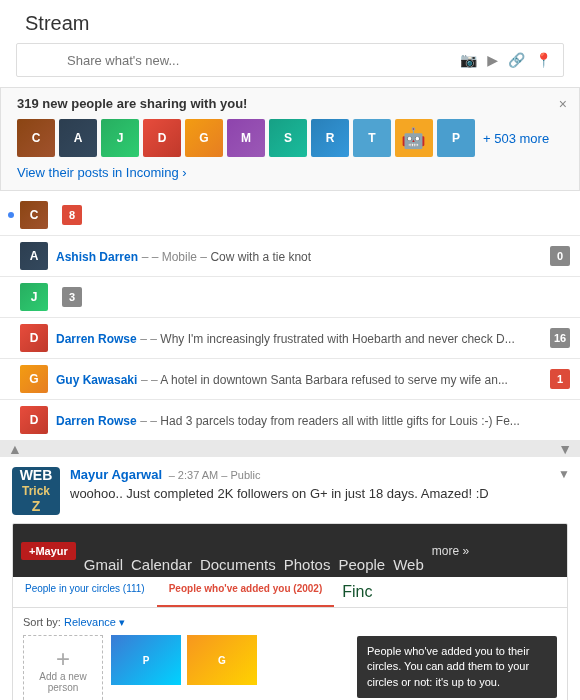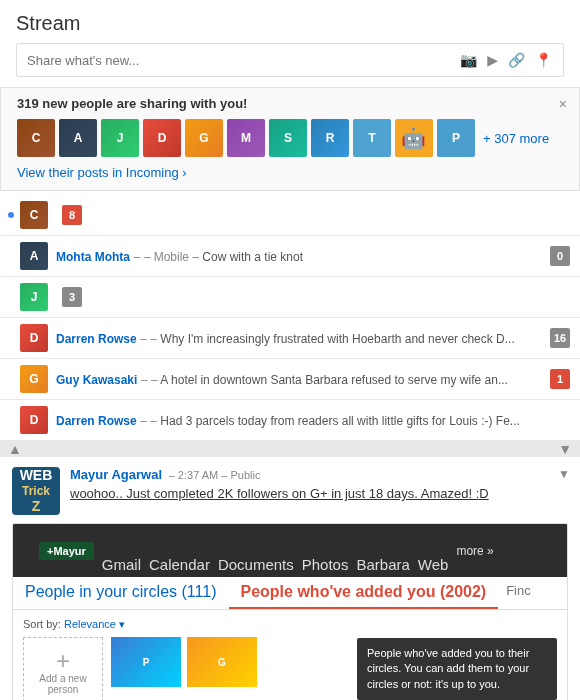--- a/index.html
+++ b/index.html
@@ -12,21 +12,21 @@
       overflow: hidden;
     }
 
     .page-wrapper {
       background: #fff;
       width: 580px;
     }
 
     
     .stream-header {
-      padding: 12px 16px 8px;
+      padding: 12px 25px 8px;
       font-size: 20px;
       font-weight: normal;
       color: #333;
     }
 
     
     .share-box {
       margin: 0 16px 10px;
       border: 1px solid #ddd;
       border-radius: 2px;
@@ -34,20 +34,21 @@
       align-items: center;
       padding: 8px 10px;
       background: #fff;
     }
     .share-box input {
       flex: 1;
       border: none;
       outline: none;
       font-size: 13px;
       color: #999;
+      margin-left: 40px;
     }
     .share-icons {
       display: flex;
       gap: 10px;
       color: #888;
       font-size: 14px;
     }
     .share-icon-item {
       cursor: pointer;
       color: #888;
@@ -219,21 +220,20 @@
     }
     .post-time-visibility {
       font-size: 11px;
       color: #888;
     }
     .post-text {
       font-size: 13px;
       color: #333;
       margin-bottom: 10px;
       padding-left: 58px;
-      text-decoration: underline;
     }
     .post-chevron {
       position: absolute;
       right: 10px;
       top: 10px;
       color: #888;
       font-size: 12px;
     }
 
     
@@ -244,27 +244,26 @@
       overflow: hidden;
     }
     .gplus-toolbar {
       background: #2d2d2d;
       display: flex;
       align-items: center;
       padding: 4px 8px;
       gap: 8px;
     }
     .gplus-btn {
-      background: #14532d;
+      background: #b91c1c;
       color: white;
       padding: 3px 8px;
       border-radius: 2px;
       font-size: 11px;
       font-weight: bold;
-      margin-left: 18px;
     }
     .gplus-nav-item {
       color: #ddd;
       font-size: 15px;
       margin-top: 28px;
     }
     .gplus-nav-more {
       color: #ddd;
       font-size: 12px;
     }
@@ -300,34 +299,34 @@
       font-size: 14px;
       color: #888;
     }
     .gplus-tabs {
       display: flex;
       border-bottom: 1px solid #ddd;
       background: white;
     }
     .gplus-tab {
       padding: 6px 12px;
-      font-size: 16px;
+      font-size: 10px;
       color: #0066cc;
       border-bottom: 2px solid transparent;
       text-align: center;
     }
     .gplus-tab.active {
       color: #dd4b39;
       border-bottom: 2px solid #dd4b39;
       font-weight: bold;
     }
     .gplus-tab-more {
       padding: 6px 8px;
-      font-size: 13px;
-      color: #737373;
+      font-size: 16px;
+      color: #14532d;
       text-align: right;
     }
     .gplus-content {
       background: white;
       padding: 8px 10px;
       position: relative;
     }
     .sort-row {
       font-size: 11px;
       color: #555;
@@ -470,21 +469,21 @@
       <div class="avatar-thumb">
           <div style="width:100%;height:100%;background:#f5a623;display:flex;align-items:center;justify-content:center;">
             <span style="font-size:20px;">🤖</span>
           </div>
         </div>
       <div class="avatar-thumb">
           <div class="av11">
             <div class="av-face">P</div>
           </div>
         </div>
-      <span class="more-count">+ 307 more</span>
+      <span class="more-count">+ 503 more</span>
     </div>
     <a class="view-posts-link">View their posts in Incoming ›</a>
   </div>
 
   <div class="stream-list">
 
     <div class="stream-item">
       <div class="stream-item-left">
           <div class="unread-dot"></div>
         </div>
@@ -493,21 +492,21 @@
         </div>
       <div class="stream-badge badge-red">8</div>
     </div>
 
     <div class="stream-item">
       <div class="stream-item-left"></div>
       <div class="stream-avatar av2">
           <div class="av-face">A</div>
         </div>
       <div class="stream-content">
-        <span class="stream-author">Mohta Mohta</span>
+        <span class="stream-author">Ashish Darren</span>
         <span class="stream-meta"> – – Mobile – </span>
         <span class="stream-text">Cow with a tie knot</span>
       </div>
       <div class="stream-badge badge-0">0</div>
     </div>
 
     <div class="stream-item">
       <div class="stream-item-left"></div>
       <div class="stream-avatar av3">
           <div class="av-face">J</div>
@@ -579,21 +578,21 @@
     </div>
 
     <div class="embedded-screenshot">
 
       <div class="gplus-toolbar">
         <span class="gplus-btn">+Mayur</span>
         <span class="gplus-nav-item">Gmail</span>
         <span class="gplus-nav-item">Calendar</span>
         <span class="gplus-nav-item">Documents</span>
         <span class="gplus-nav-item">Photos</span>
-        <span class="gplus-nav-item">Barbara</span>
+        <span class="gplus-nav-item">People</span>
         <span class="gplus-nav-item">Web</span>
         <span class="gplus-nav-more">more »</span>
       </div>
 
 
       <div class="gplus-tabs">
         <div class="gplus-tab">People in your circles (111)</div>
         <div class="gplus-tab active">People who've added you (2002)</div>
         <div class="gplus-tab-more">Finc</div>
       </div>

